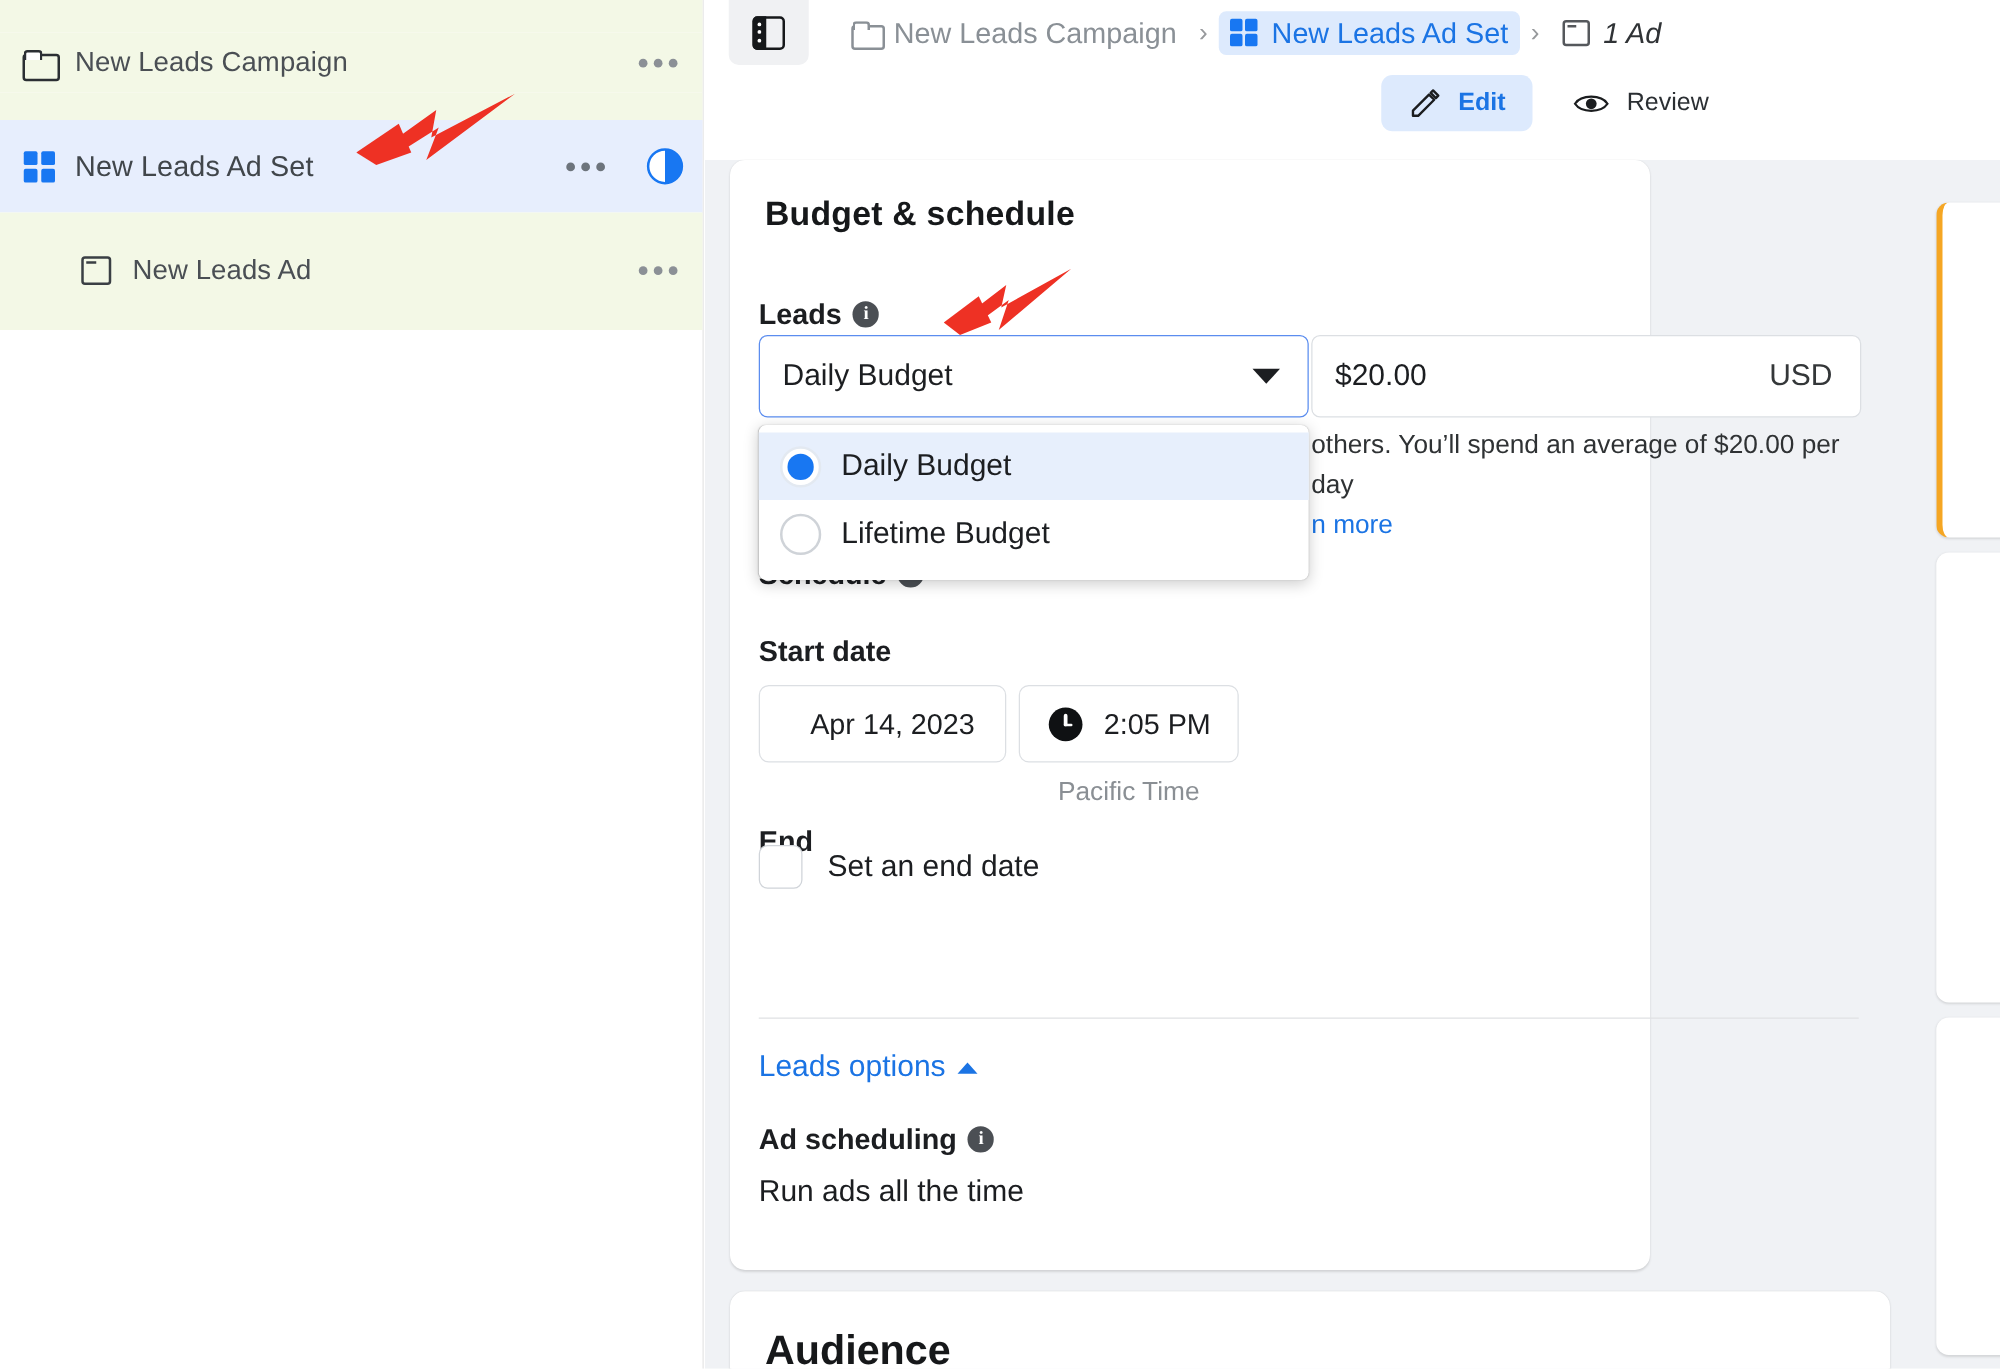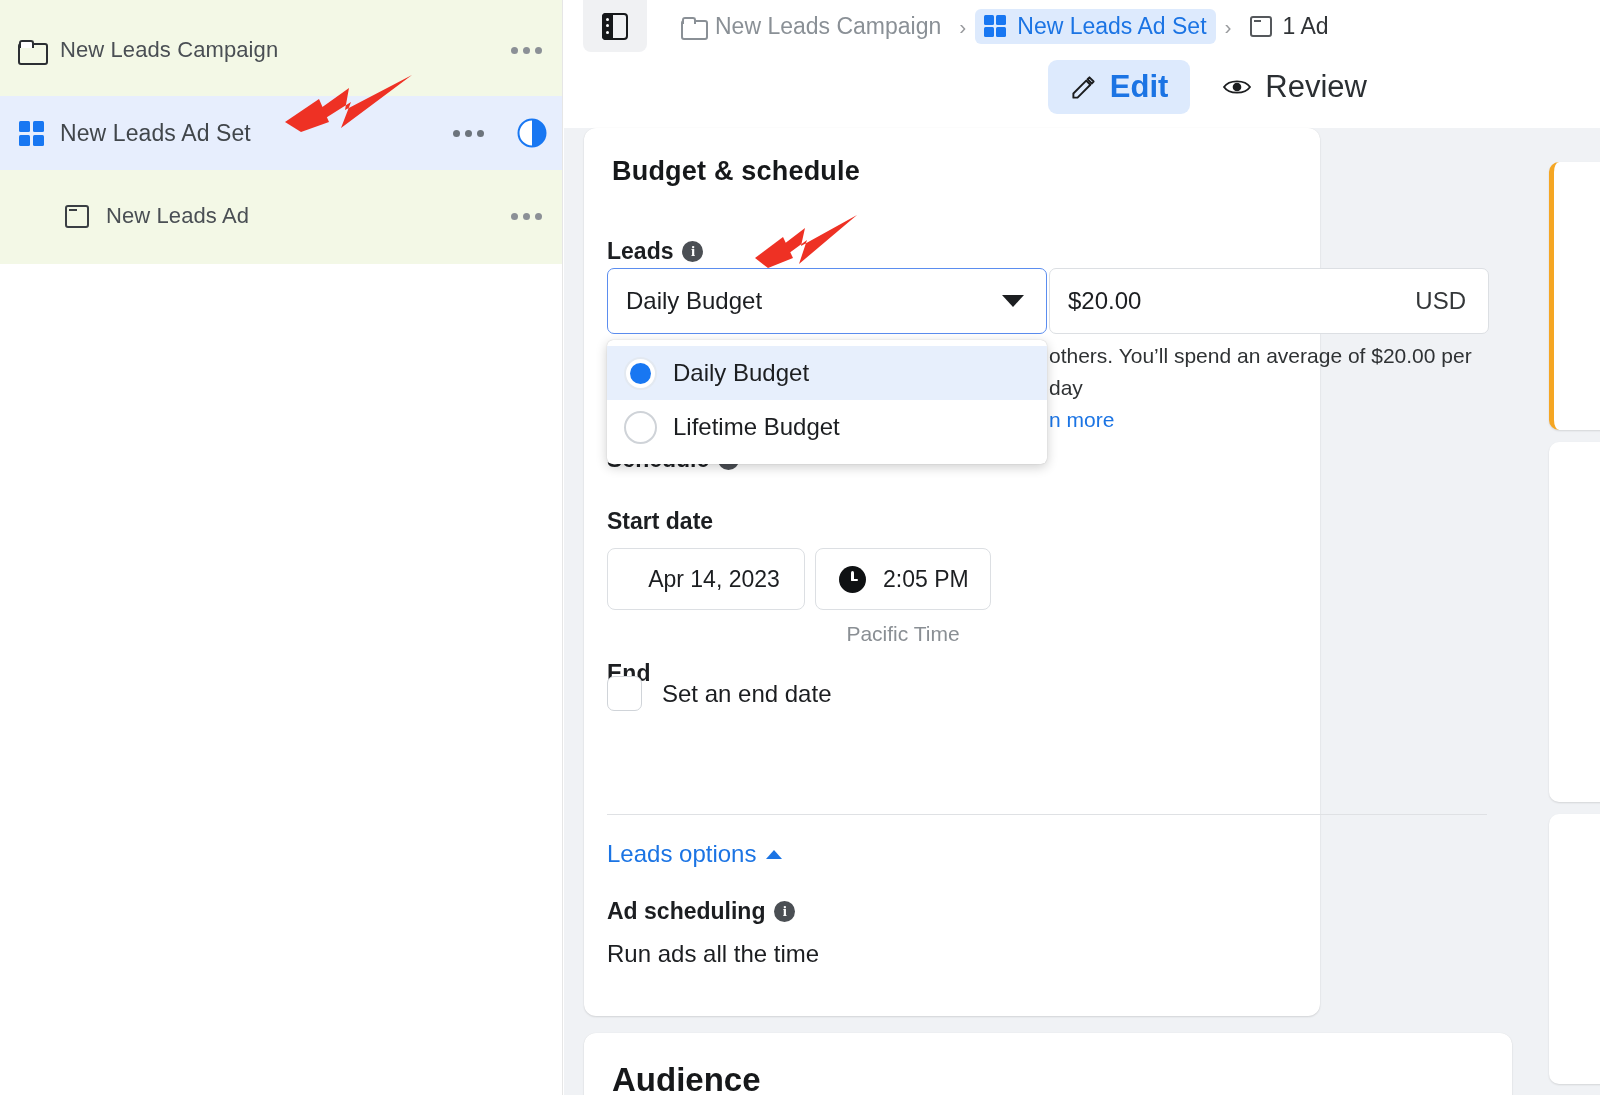--- a/index.html
+++ b/index.html
@@ -103,34 +103,34 @@
 
   .breadcrumb {
     position:absolute; left:108px; top:5px;
     display:flex; align-items:center; height:42px;
     font-size:23px;
   }
   .crumb { display:flex; align-items:center; padding:4px 9px; border-radius:6px; }
   .crumb.active { background:#ddeafd; }
   .crumb-text { margin-left:11px; color:#8a9096; white-space:nowrap; }
   .crumb.active .crumb-text { color:#1b74e4; }
-  .crumb-text.dark { color:#303336; }
+  .crumb-text.dark { color:#303336;font-style:italic; }
   .chev { margin: 0 9px; color:#97999c; font-size:21px; line-height:1; }
 
   .crumb .folder-sm { width:23px;height:19px;position:relative; }
   .crumb .folder-sm:before{content:"";position:absolute;left:0;top:3px;width:23px;height:16px;border:2.1px solid #8a9096;border-radius:3px;}
   .crumb .folder-sm:after{content:"";position:absolute;left:1px;top:0;width:10px;height:5px;border:2.1px solid #8a9096;border-bottom:none;border-radius:3px 3px 0 0;background:#fff;}
   .crumb .grid-sm { width:22px;height:22px;display:grid;grid-template-columns:9.5px 9.5px;grid-template-rows:9.5px 9.5px;gap:2.5px;}
   .crumb .grid-sm span{background:#1877f2;border-radius:1.5px;display:block;}
   .crumb .ad-sm{width:22px;height:21px;position:relative;}
   .crumb .ad-sm:before{content:"";position:absolute;inset:0;border:2.1px solid #55585c;border-radius:3px;}
   .crumb .ad-sm:after{content:"";position:absolute;left:4px;top:4px;width:7px;height:2px;background:#55585c;}
 
   .viewtabs { position:absolute; right:211px; top:60px; display:flex; align-items:center; gap:10px; }
-  .vtab { display:flex; align-items:center; gap:13px; padding:9px 22px; border-radius:9px; font-size:31px; }
+  .vtab { display:flex; align-items:center; gap:13px; padding:9px 22px; border-radius:9px; font-size:20px; }
   .vtab.sel { background:#ddeafd; color:#1b74e4; font-weight:bold; }
   .vtab.unsel { color:#2b2f33; }
 
   .pencil-ic { width:27px;height:27px; }
   .eye-ic { width:30px;height:22px; }
 
   
   .card {
     position:absolute;
     background:#ffffff;

